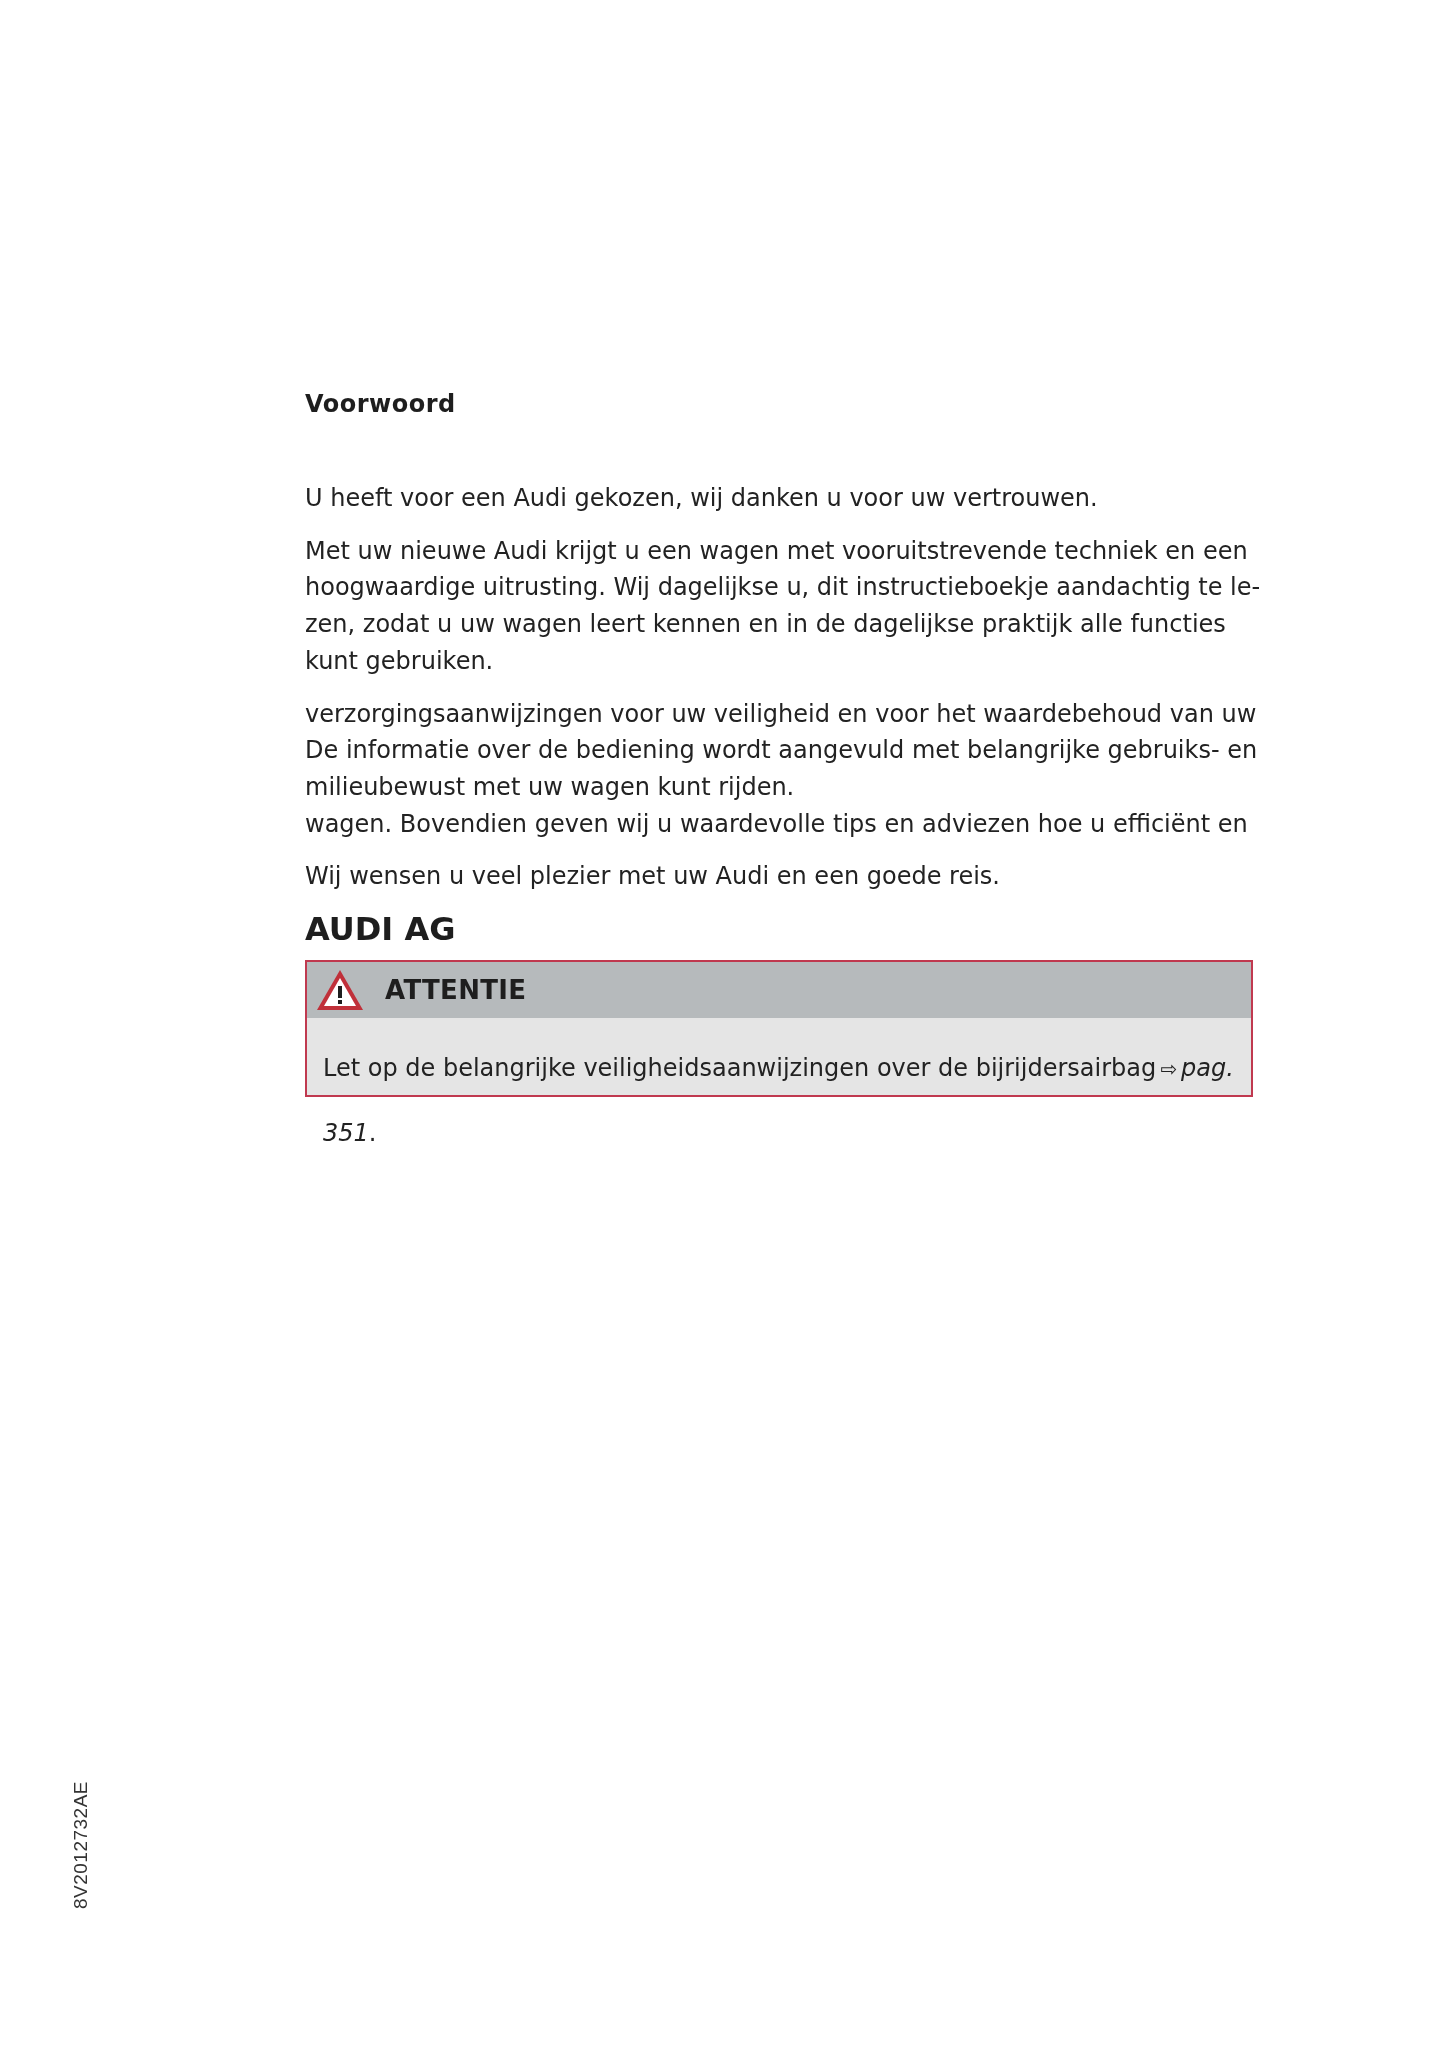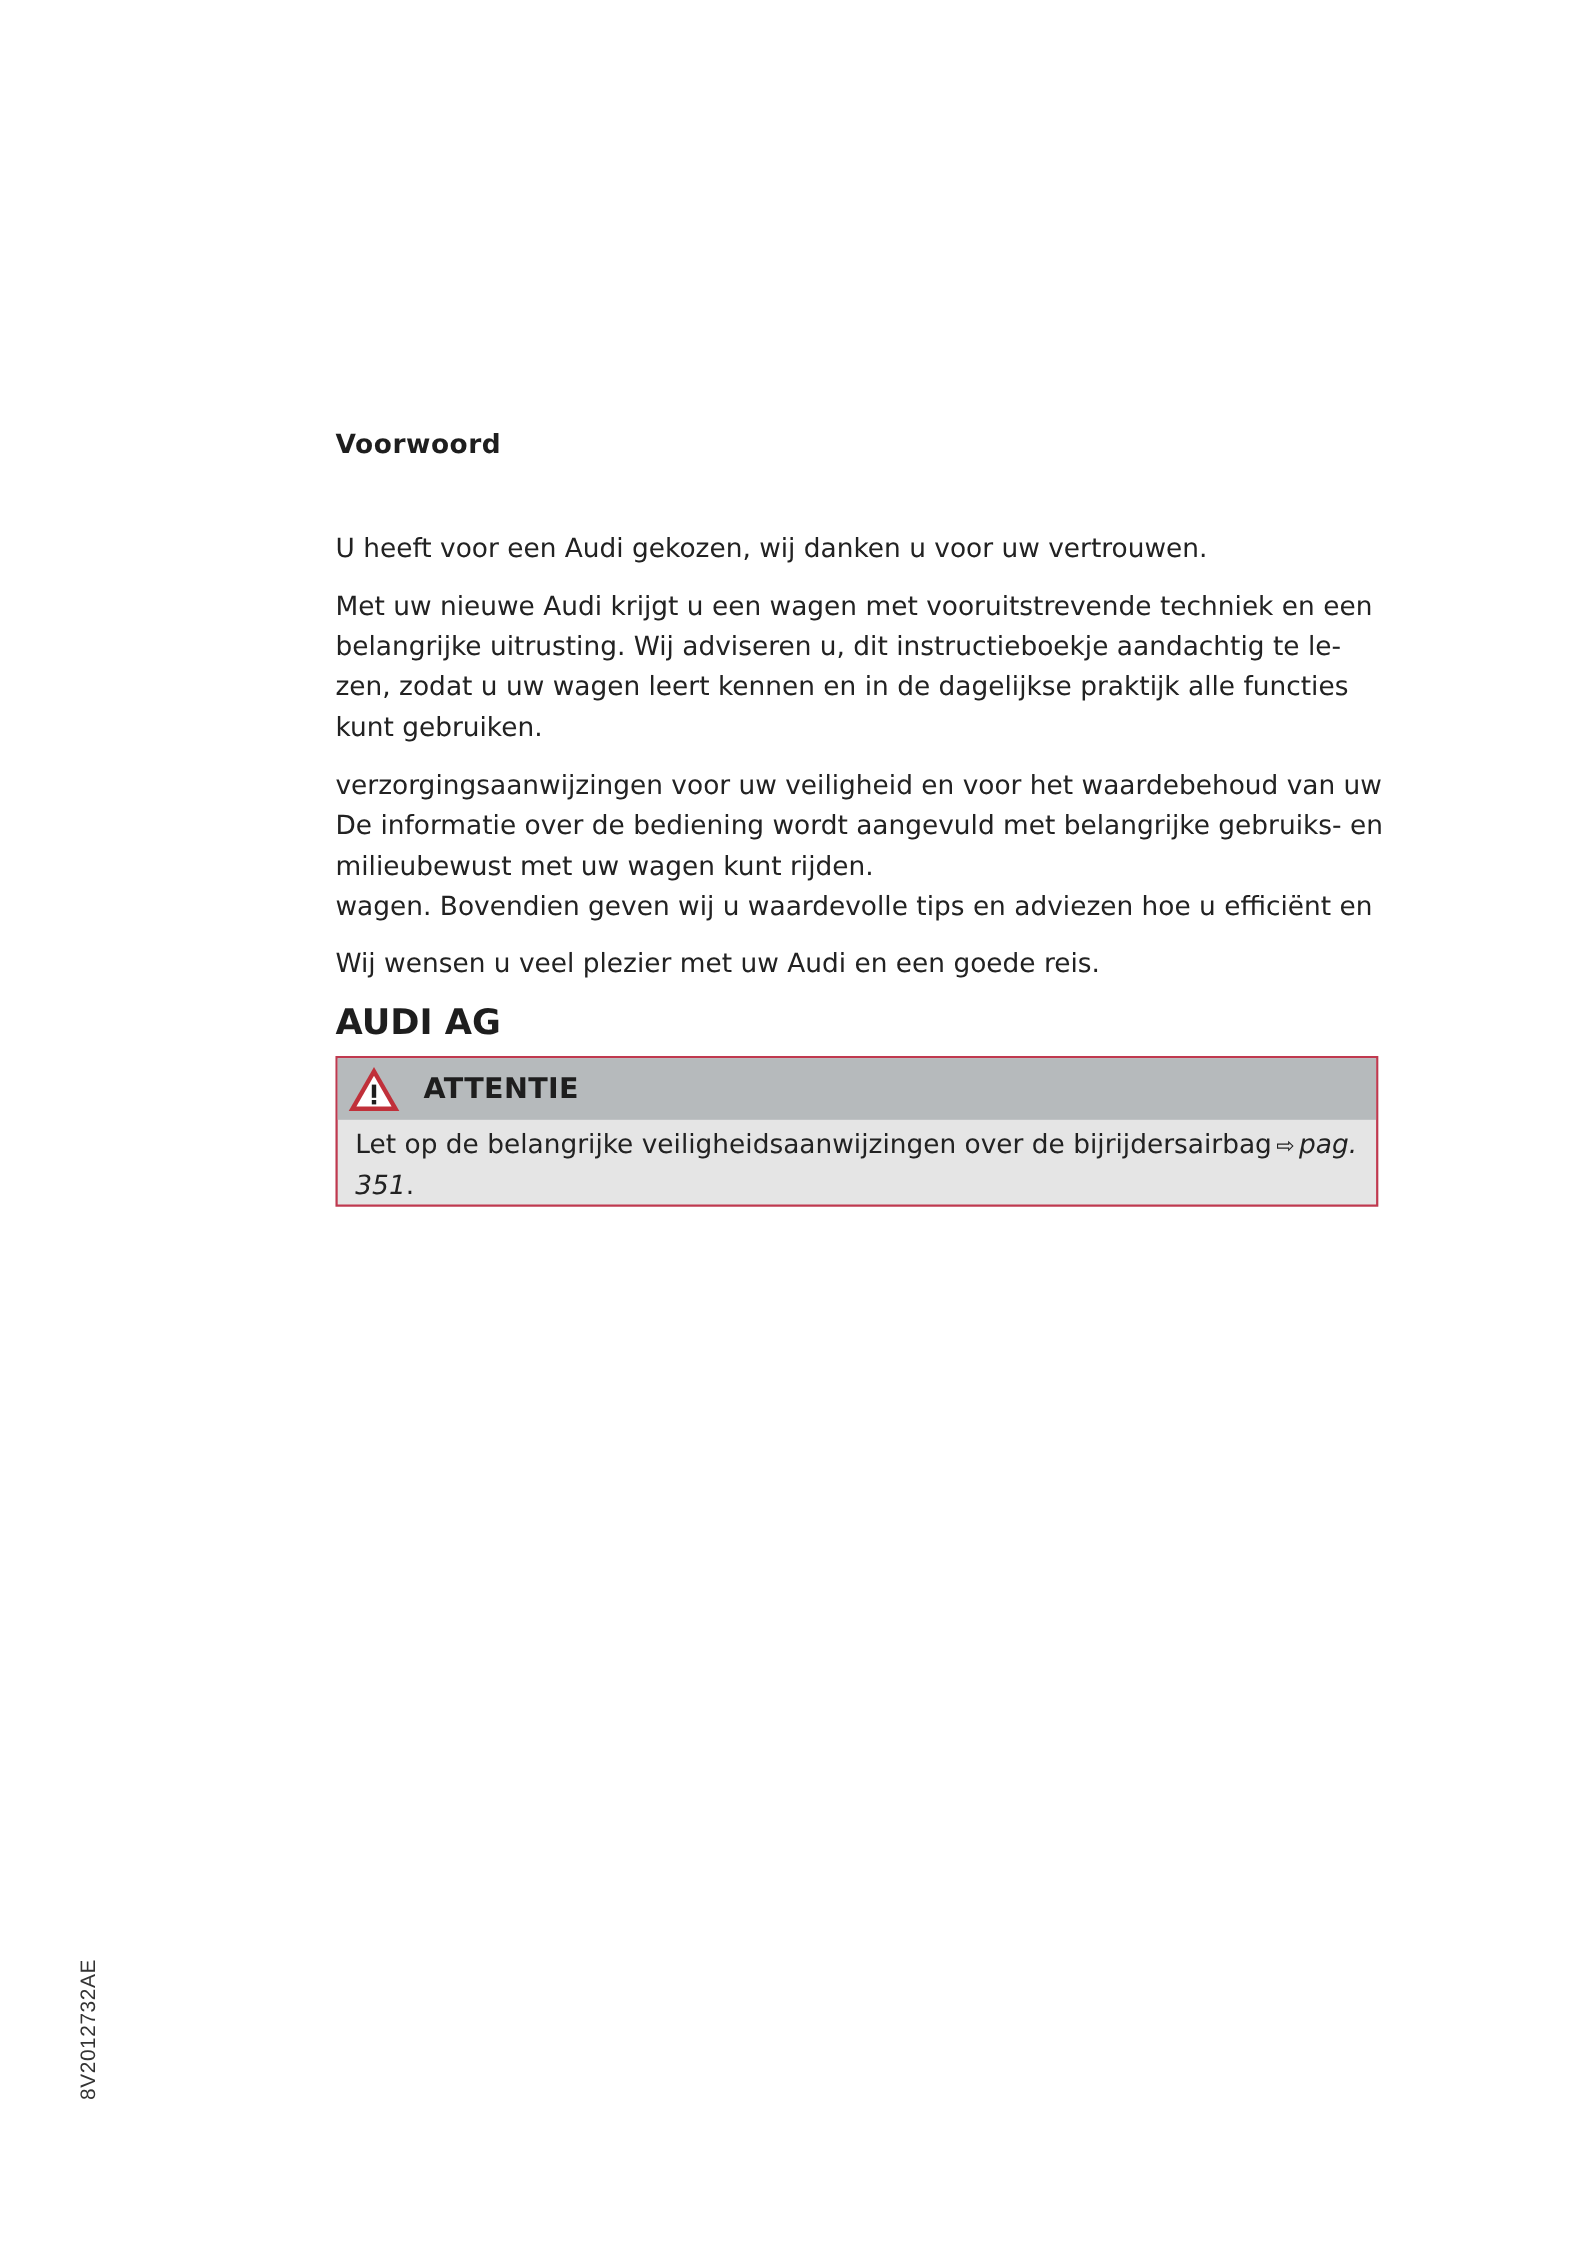--- a/index.html
+++ b/index.html
@@ -13,42 +13,42 @@
   .para { margin: 0 0 16px 0; font-size: 24px; line-height: 36.7px; color: #222; white-space: nowrap; }
   .para .ln { display: block; }
   .sig { margin: 0; font-size: 32px; font-weight: bold; line-height: 36.7px; color: #1e1e1e; }
   .warn { position: absolute; left: 305px; top: 960px; width: 948px; height: 137px;
           border: 2px solid #c0394f; background: #e5e5e5; box-sizing: border-box; }
   .warn-head { height: 56px; background: #b6babc; display: flex; align-items: center;
                padding-left: 8px; }
   .warn-icon { width: 50px; height: 44px; margin-right: 20px; }
   .warn-title { font-size: 26px; font-weight: bold; color: #1e1e1e; letter-spacing: 0.3px; text-align: center; }
   .warn-body { padding: 4px 16px 0 16px; font-size: 24px; line-height: 36px; color: #222; white-space: nowrap; }
-  .warn-body .ln { display: block; }
+  .warn-body .ln { display: block; margin-top: 28px; }
   .ref { font-style: italic; }
   .arrow { font-size: 20px; margin: 0 4px; }
   .doc-code { position: absolute; left: 70px; top: 1772px; width: 22px; height: 146px; }
   .doc-code span { position: absolute; left: 50%; top: 50%; transform: translate(-50%,-50%) rotate(-90deg);
                    white-space: nowrap; font-family: "Liberation Sans", sans-serif; font-size: 19px;
                    color: #333; letter-spacing: 0.5px; }
 </style>
 </head>
 <body>
 
 <div class="page">
 
   <h1 class="title">Voorwoord</h1>
 
   <div class="body">
     <p class="para">
       <span class="ln">U heeft voor een Audi gekozen, wij danken u voor uw vertrouwen.</span>
     </p>
     <p class="para">
       <span class="ln">Met uw nieuwe Audi krijgt u een wagen met vooruitstrevende techniek en een</span>
-      <span class="ln">belangrijke uitrusting. Wij adviseren u, dit instructieboekje aandachtig te le-</span>
+      <span class="ln">hoogwaardige uitrusting. Wij dagelijkse u, dit instructieboekje aandachtig te le-</span>
       <span class="ln">zen, zodat u uw wagen leert kennen en in de dagelijkse praktijk alle functies</span>
       <span class="ln">kunt gebruiken.</span>
     </p>
     <p class="para">
       <span class="ln">verzorgingsaanwijzingen voor uw veiligheid en voor het waardebehoud van uw</span>
       <span class="ln">De informatie over de bediening wordt aangevuld met belangrijke gebruiks- en</span>
       <span class="ln">milieubewust met uw wagen kunt rijden.</span>
       <span class="ln">wagen. Bovendien geven wij u waardevolle tips en adviezen hoe u efficiënt en</span>
     </p>
     <p class="para">

